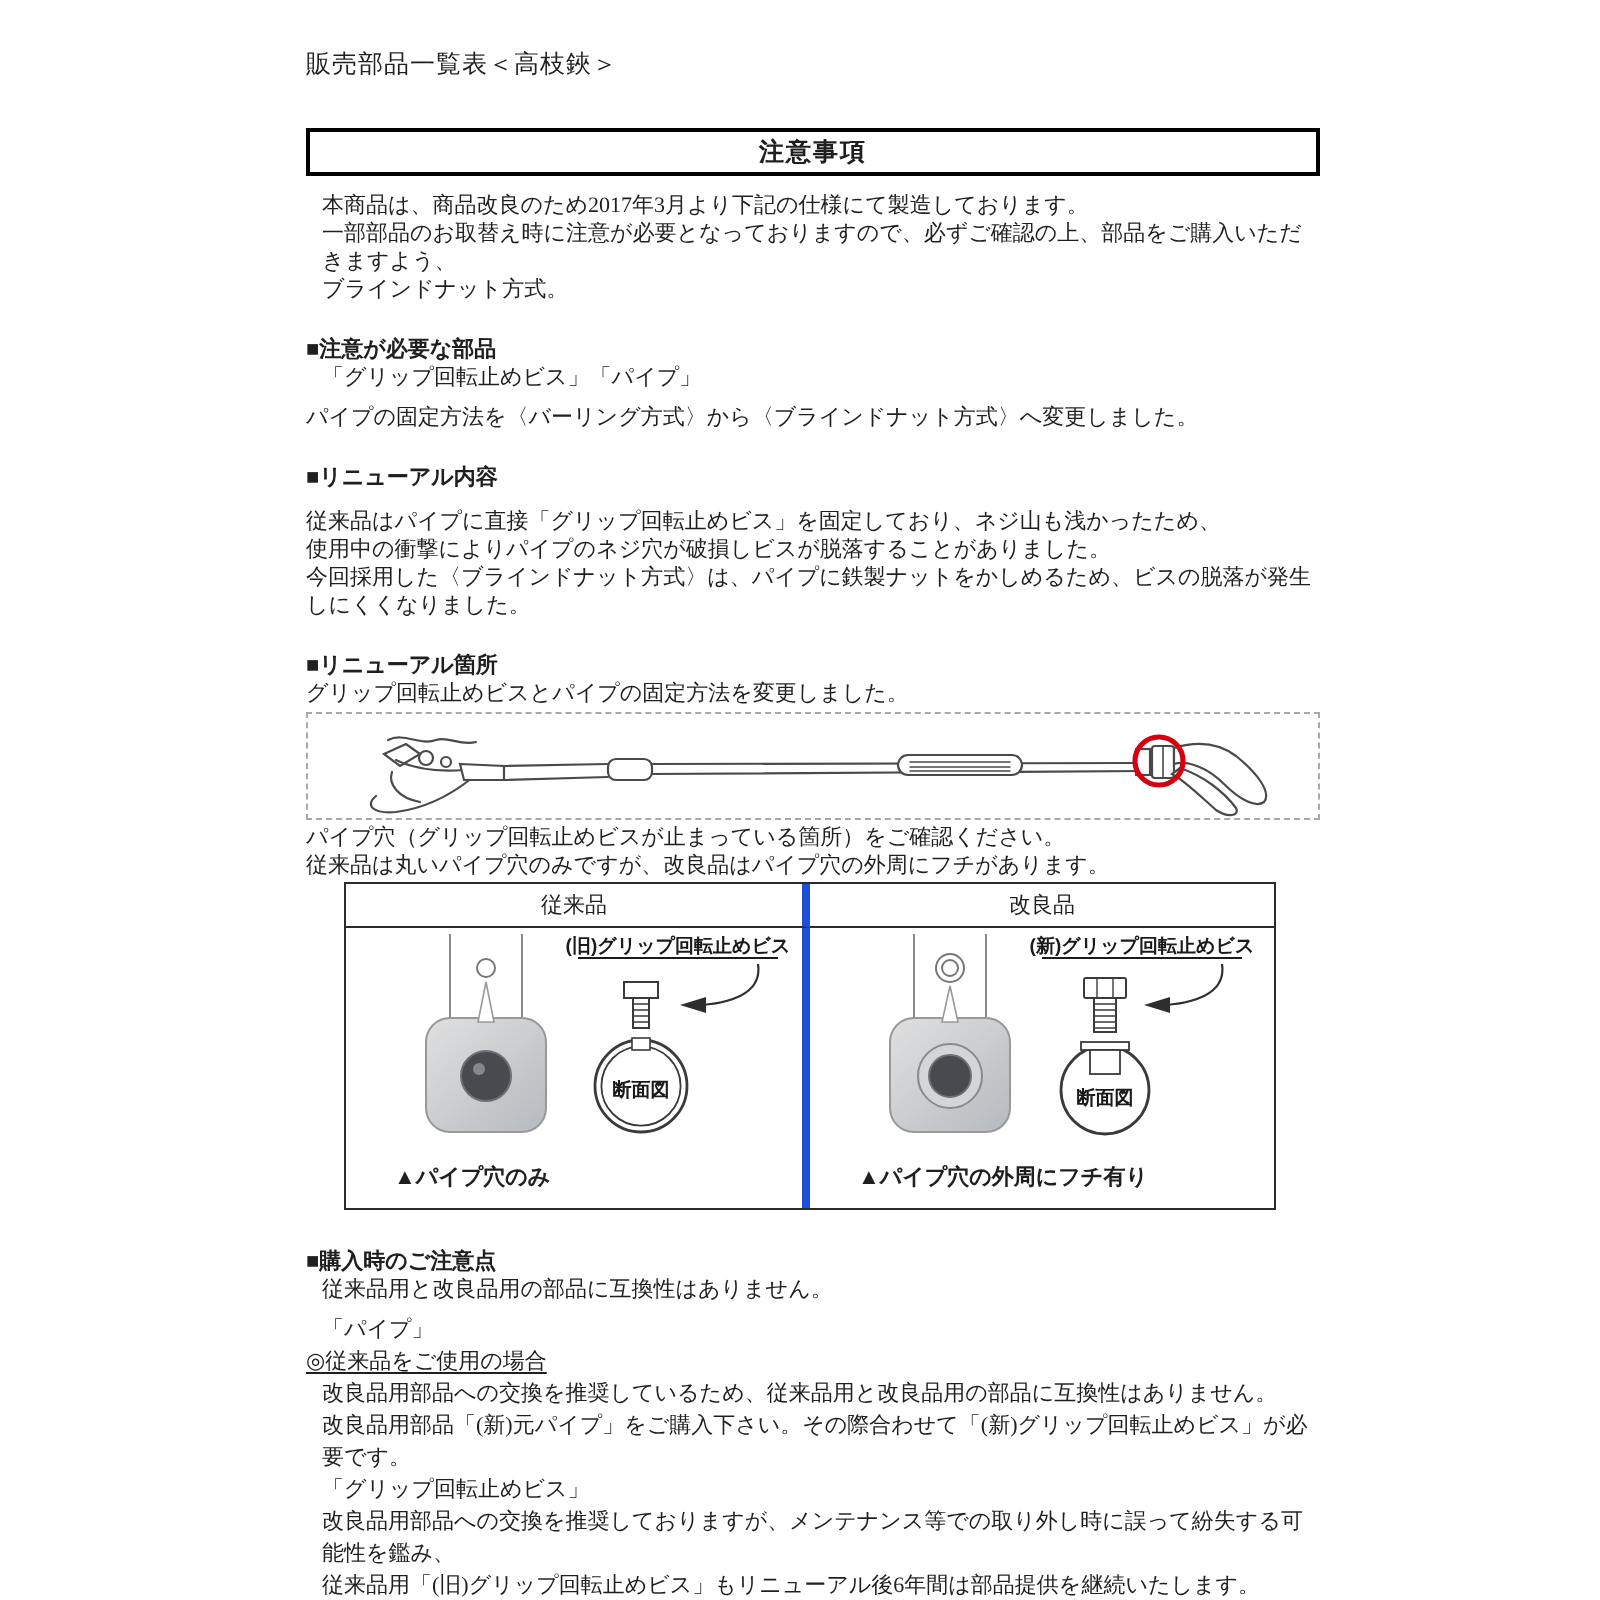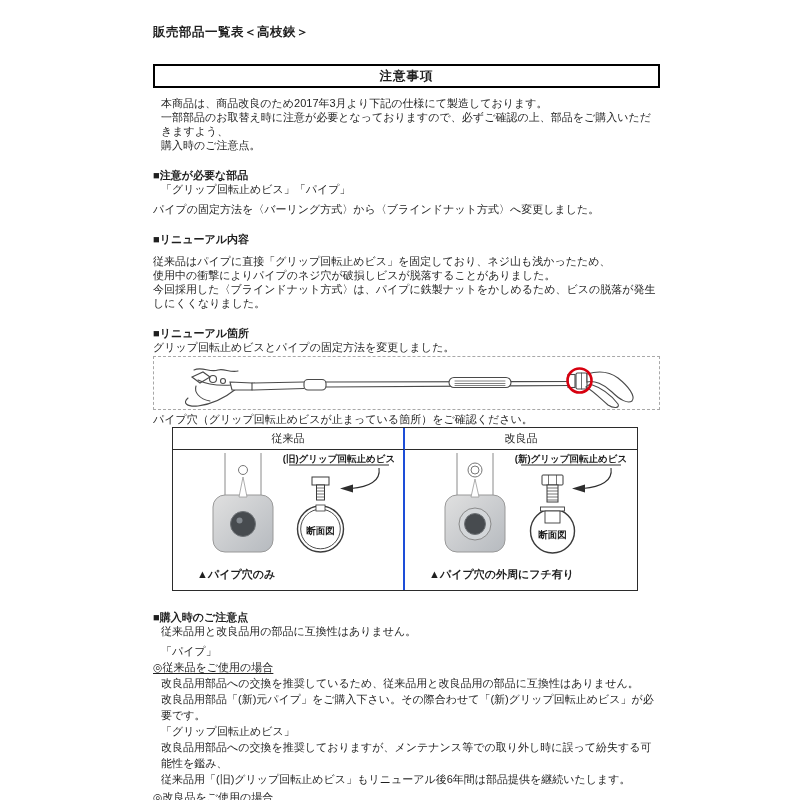--- a/index.html
+++ b/index.html
@@ -1,39 +1,39 @@
 <!DOCTYPE html>
 <html><head>
 <meta charset="utf-8">
 <style>
   html,body{margin:0;padding:0;background:#fff;}
   body{width:800px;height:800px;overflow:hidden;
        font-family:"Liberation Sans","DejaVu Sans",sans-serif;
        color:#1f1f1f;-webkit-font-smoothing:antialiased;}
   .page{width:507px;padding:24px 0 0 153px;}
-  .title{font-size:12.5px;font-weight:bold;letter-spacing:.5px;}
+  .title{font-size:12.5px;font-weight:normal;letter-spacing:.5px;}
   .notice-box{margin-top:23px;border:2px solid #000;height:20px;
       display:flex;align-items:center;justify-content:center;}
   .notice-box span{font-size:12.5px;font-weight:bold;letter-spacing:1px;}
   .txt{font-size:11px;line-height:14px;}
   .lh16 .txt,.txt.lh16{line-height:16px;}
   .b{font-weight:bold;margin-top:16px;}
-  .ind{padding-left:8px;}
+  .ind{padding-left:8px;font-family:Liberation Serif, serif;}
   .intro{margin-top:8px;}
   .sec-parts{margin-top:5px;}
   .sec-renewal{margin-top:6px;}
   .gap8{margin-top:8px;}
   .sec-location{margin-top:14px;}
   .figure-box{margin-top:2px;border:1px dashed #a8a8a8;width:505px;height:52px;}
   .sec-identify{margin-top:2px;}
   .cmp-table{margin:1px 0 0 19px;width:464px;border:1px solid #2b2b2b;
       display:grid;grid-template-columns:232px 232px;}
   .cmp-head{height:21px;border-bottom:1px solid #2b2b2b;display:flex;
       align-items:center;justify-content:center;font-size:11px;}
-  .cmp-head.left,.cmp-cell.left{border-right:2px solid #1d4ed8;}
+  .cmp-head.left,.cmp-cell.left{border-right:4px solid #1d4ed8;}
   .cmp-cell{height:140px;position:relative;}
   .cmp-caption{position:absolute;left:24px;bottom:8px;font-size:11px;font-weight:bold;}
   .sec-purchase{margin-top:19px;}
   .sec-olduse{margin-top:5px;}
   .sec-screw{margin-top:0px;}
   .sec-newuse{margin-top:2px;}
   .u{text-decoration:underline;text-underline-offset:2px;}
   svg text{font-family:"Liberation Sans","DejaVu Sans",sans-serif;}
 </style>
 </head>
@@ -43,21 +43,21 @@
 
   <div class="title">販売部品一覧表＜高枝鋏＞</div>
 
   <div class="notice-box">
     <span>注意事項</span>
   </div>
 
   <div class="intro ind">
     <div class="txt">本商品は、商品改良のため2017年3月より下記の仕様にて製造しております。</div>
     <div class="txt">一部部品のお取替え時に注意が必要となっておりますので、必ずご確認の上、部品をご購入いただきますよう、</div>
-    <div class="txt">購入時のご注意点。</div>
+    <div class="txt">ブラインドナット方式。</div>
   </div>
 
   <div class="sec-parts">
     <div class="txt b">■注意が必要な部品</div>
     <div class="txt ind">「グリップ回転止めビス」「パイプ」</div>
   </div>
 
   <div class="sec-renewal">
     <div class="txt">パイプの固定方法を〈バーリング方式〉から〈ブラインドナット方式〉へ変更しました。</div>
     <div class="txt b">■リニューアル内容</div>
@@ -103,20 +103,21 @@
 
         <path d="M433,17 C446,13 456,15 464,21 C474,29 482,39 478,44 C474,47 466,43 458,35 C450,27 440,23 433,25 Z" fill="#fff"></path>
         <path d="M436,27 C448,31 458,39 464,47 C466,51 460,52 454,48 C446,41 438,33 432,30 Z" fill="#fff"></path>
       </g>
       <circle cx="425.5" cy="23.5" r="12" fill="none" stroke="#d7000f" stroke-width="2.6"></circle>
     </svg>
   </div>
 
   <div class="sec-identify">
     <div class="txt">パイプ穴（グリップ回転止めビスが止まっている箇所）をご確認ください。</div>
+    <div class="txt">従来品は丸いパイプ穴のみですが、改良品はパイプ穴の外周にフチがあります。</div>
   </div>
 
   <div class="cmp-table">
     <div class="cmp-head left">従来品</div>
     <div class="cmp-head">改良品</div>
 
     <div class="cmp-cell left">
       <svg width="231" height="114" viewBox="0 0 231 114">
         <defs>
           <linearGradient id="gp1" x1="0" y1="0" x2="1" y2="1">

